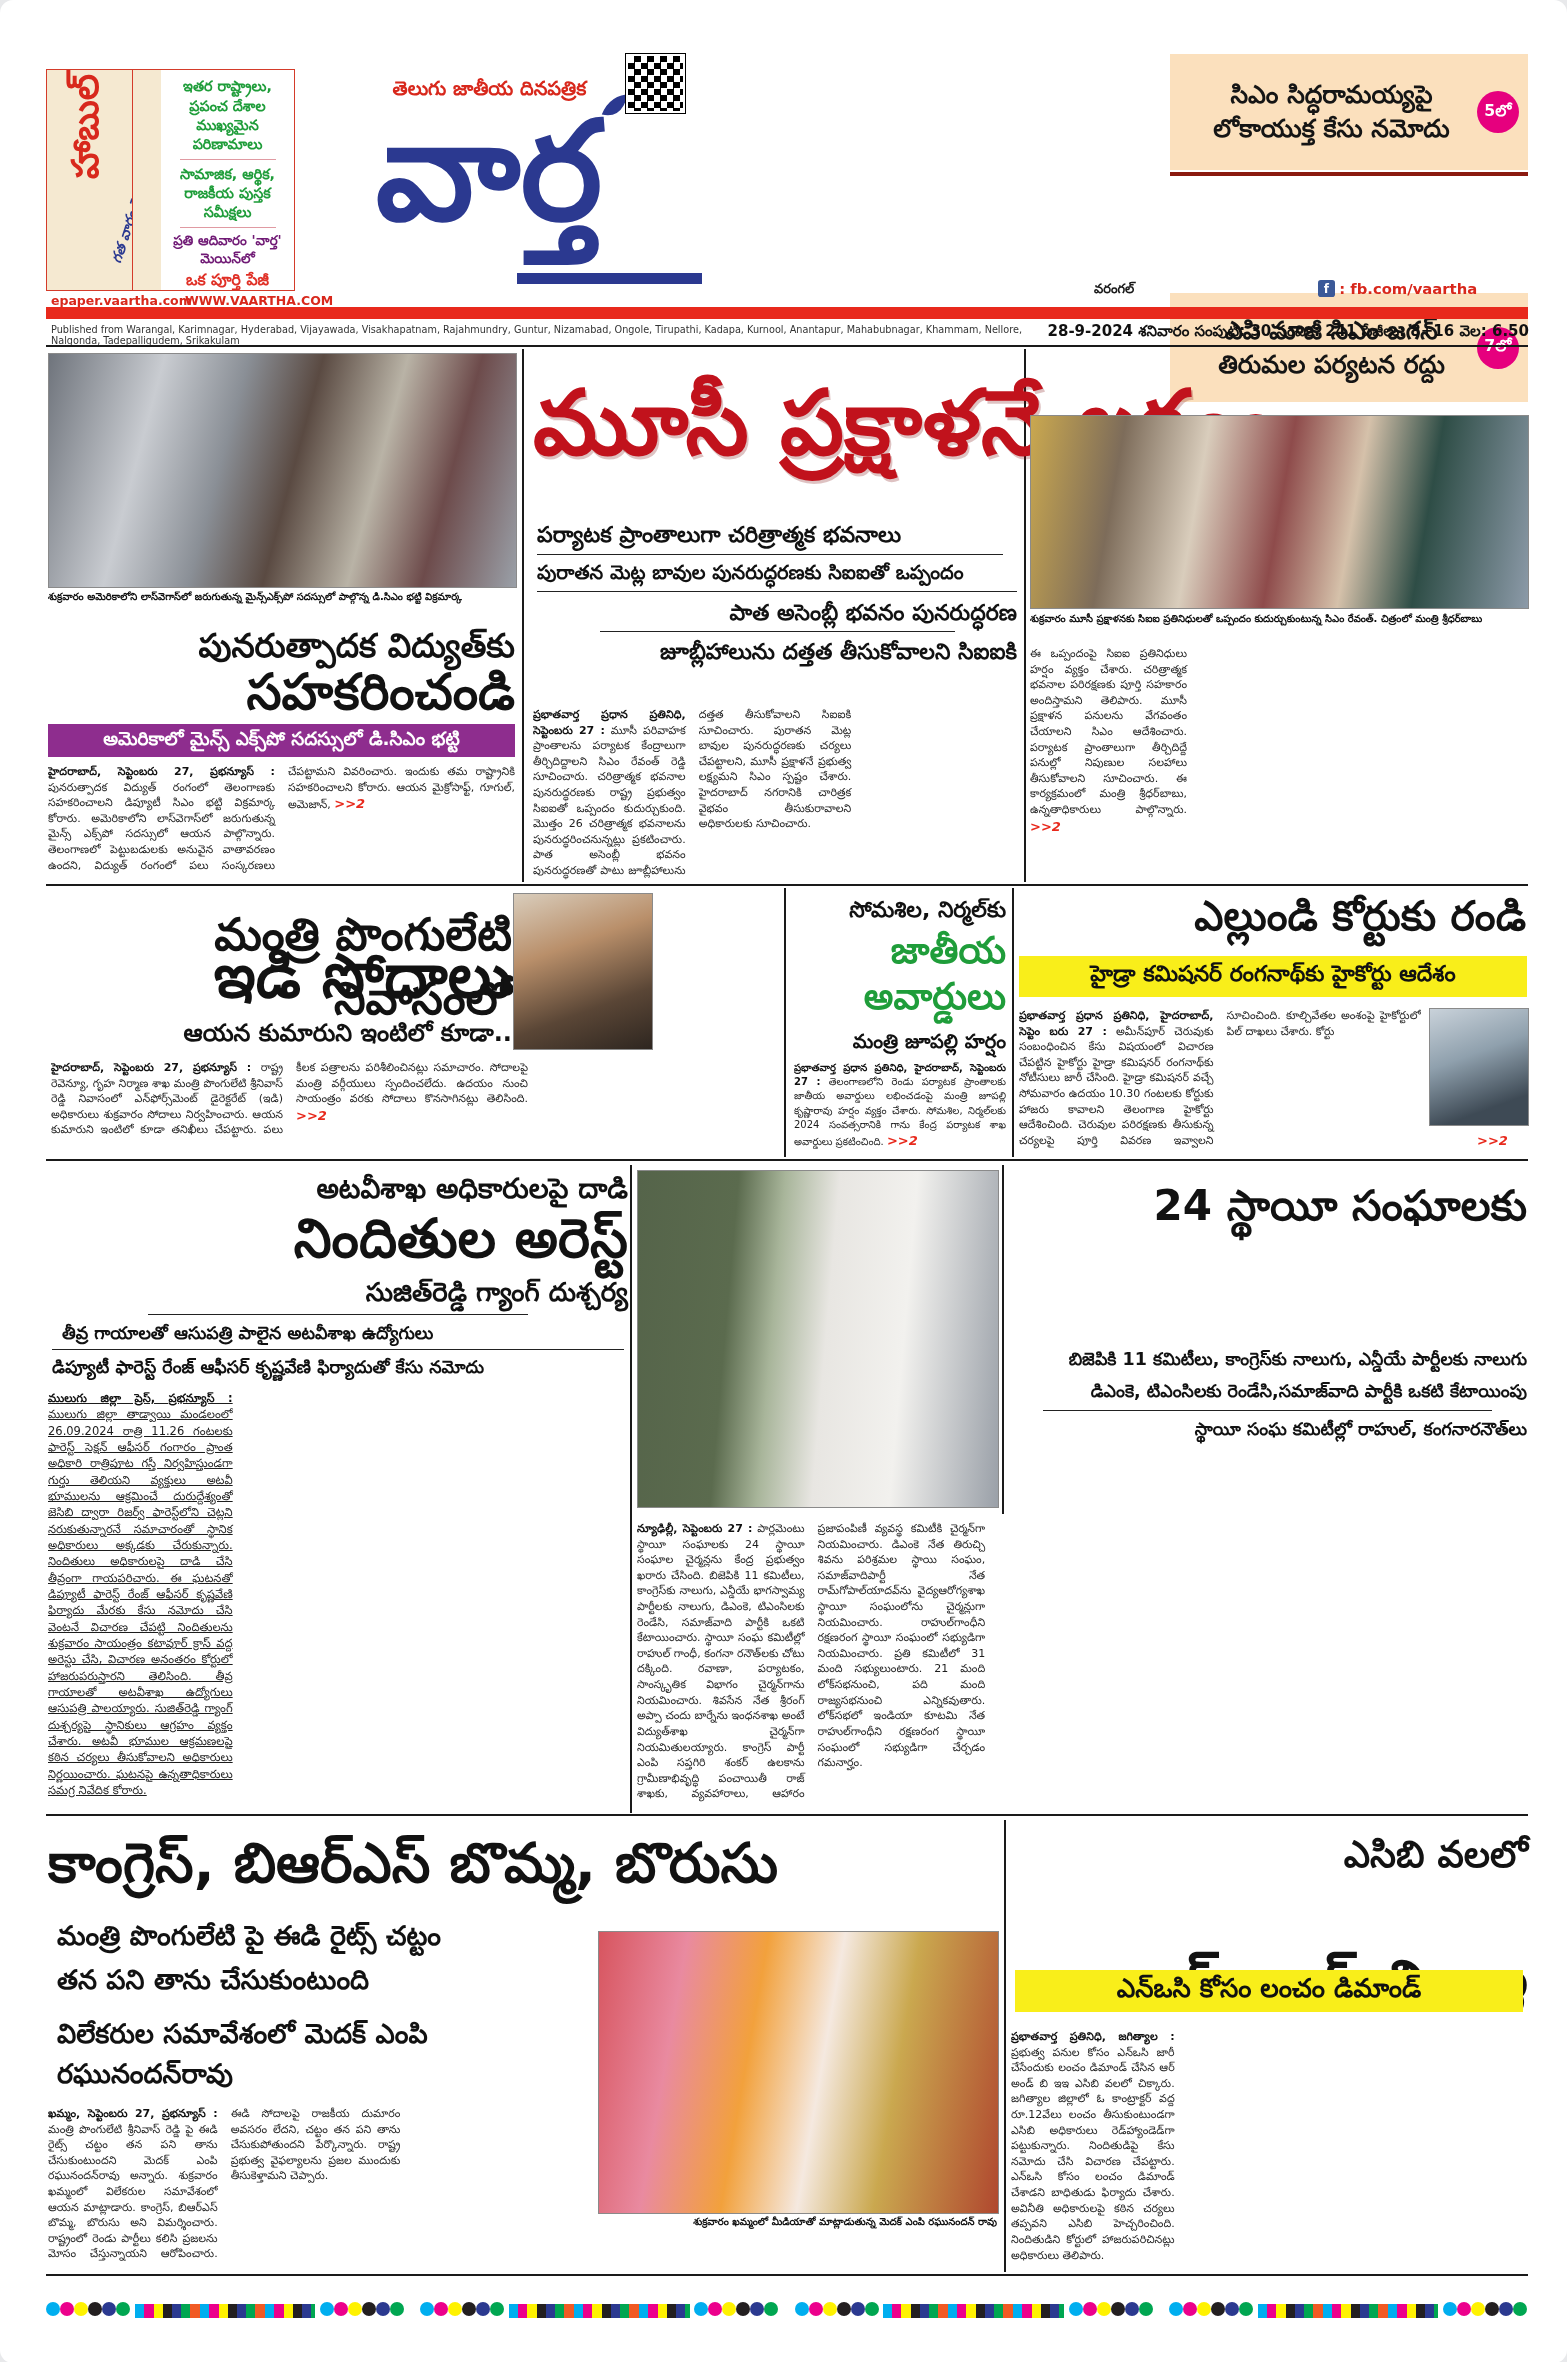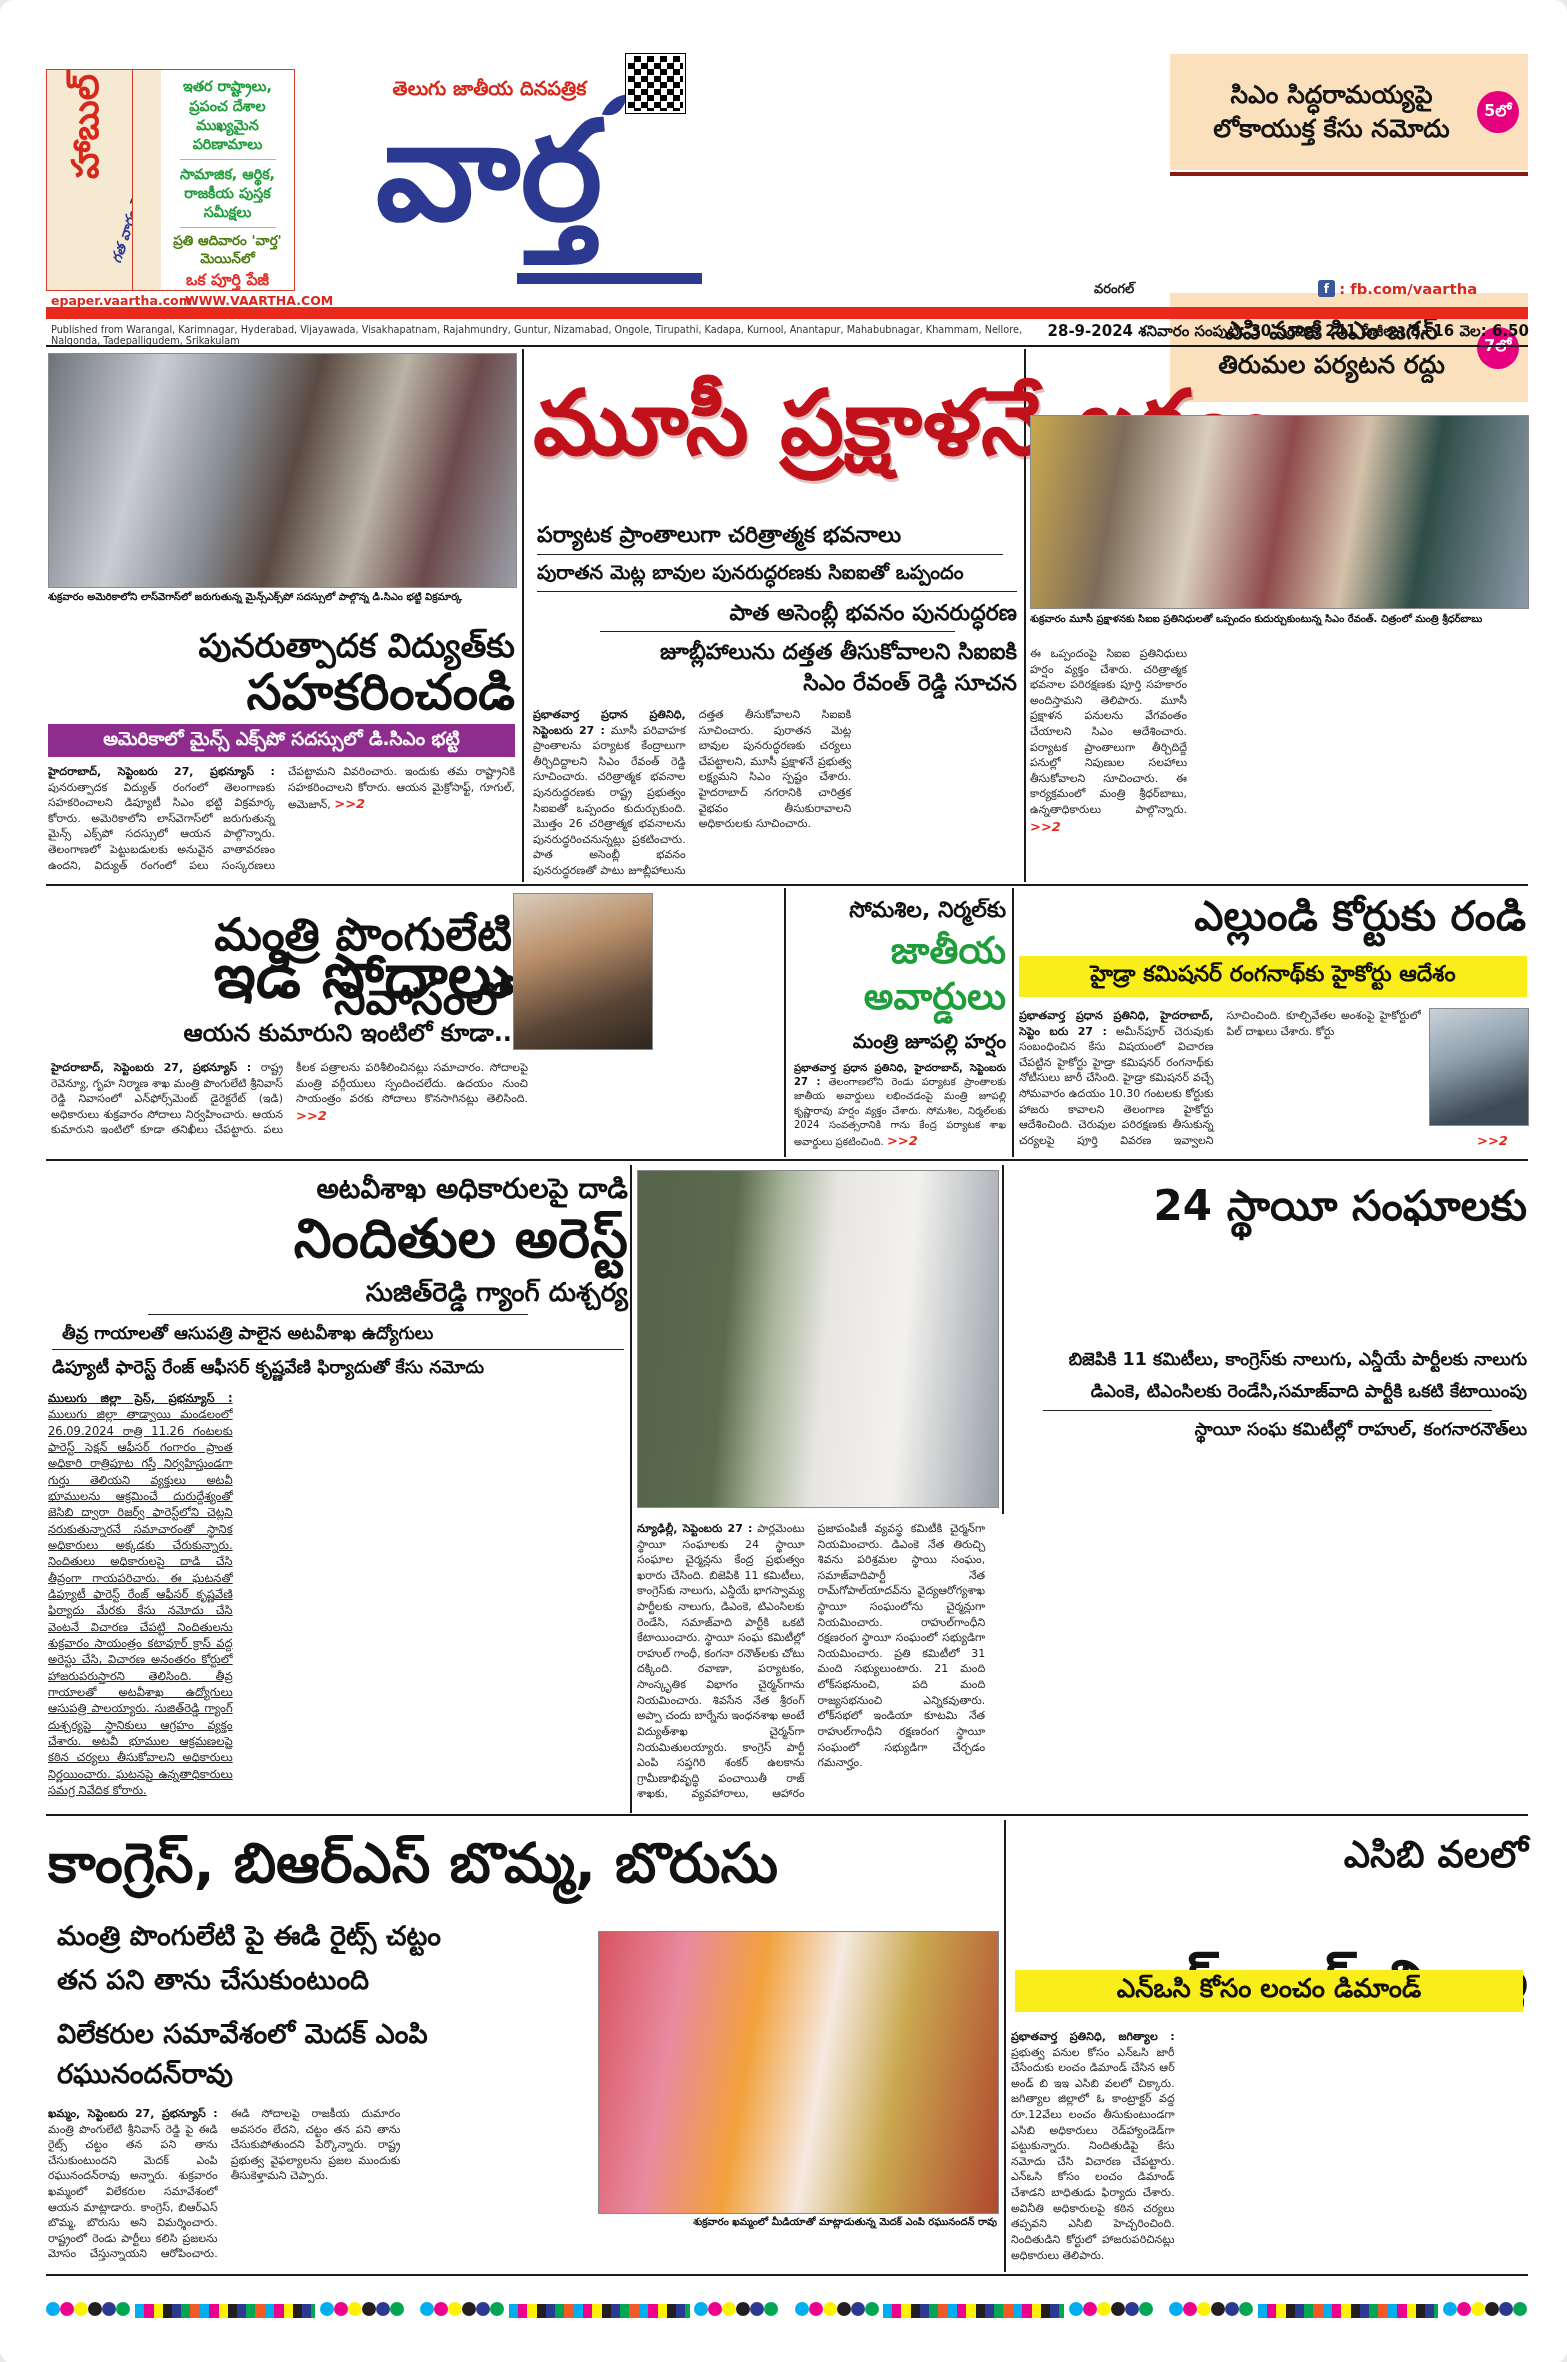--- a/index.html
+++ b/index.html
@@ -23,21 +23,21 @@
   .yellow-band{background:#f9ee1a;color:#111;font-weight:800;display:flex;align-items:center;justify-content:center;}
   .promo{border:1.8px solid #d43b2a;background:#f5e9d1;display:flex;}
   .promo-left{width:85px;position:relative;border-right:0.9px solid #d43b2a;overflow:hidden;}
   .promo-vert{position:absolute;left:16.6px;top:109px;transform:rotate(-90deg);transform-origin:left top;
               color:#d8281c;font-weight:800;font-size:37px;white-space:nowrap;}
   .promo-vert2{position:absolute;left:61px;top:190px;transform:rotate(-72deg);transform-origin:left top;
               color:#2b3990;font-weight:700;font-style:italic;font-size:14px;white-space:nowrap;}
   .promo-right{flex:1;background:#fff;padding:7.4px 5.5px;text-align:center;margin-left:28px;}
   .promo-green{color:#1f9d3a;font-weight:800;font-size:14.3px;line-height:1.35;}
   .promo-div{height:0.9px;background:#e09aa2;margin:4.6px 13px;}
-  .promo-blue{color:#4d7c0f;font-weight:800;font-size:13.4px;margin-top:2.8px;}
+  .promo-blue{color:#701a75;font-weight:800;font-size:13.4px;margin-top:2.8px;}
   .promo-red{color:#e03026;font-weight:800;font-size:15.7px;margin-top:1.8px;}
   .url{color:#d8281c;font-weight:800;font-size:12.5px;}
   .tagline{color:#d8281c;font-weight:800;font-size:19.4px;}
   .logo{color:#2b3990;font-weight:800;font-size:138px;line-height:1;}
   .logo-bar{background:#2b3990;}
   .qr{background:repeating-conic-gradient(#000 0 25%,#fff 0 50%) 0 0/13px 13px;border:2.8px solid #fff;outline:0.9px solid #000;}
   .tr-box{background:#fbe0bd;display:flex;align-items:center;justify-content:center;position:relative;}
   .tr-text{font-weight:800;font-size:25px;line-height:1.35;text-align:center;color:#151515;padding:0 48px 0 13px;}
   .badge{position:absolute;right:9.2px;top:50%;transform:translateY(-50%);width:42px;height:42px;border-radius:50%;
          background:#e6007e;color:#fff;font-weight:800;font-size:15.7px;display:flex;align-items:center;justify-content:center;}
@@ -137,21 +137,20 @@
   </div>
 
   <div class="abs red-head" style="left:533px;top:362px;width:992px;font-size:90px;line-height:1.35;">మూసీ ప్రక్షాళనే లక్ష్యం</div>
   <div class="abs h-k" style="left:537px;top:522px;width:480px;font-size:22px;">పర్యాటక ప్రాంతాలుగా చరిత్రాత్మక భవనాలు</div>
   <div class="sub-rule" style="left:537px;top:554px;width:466px;"></div>
   <div class="abs h-k" style="left:537px;top:561px;width:485px;font-size:19.4px;">పురాతన మెట్ల బావుల పునరుద్ధరణకు సిఐఐతో ఒప్పందం</div>
   <div class="sub-rule" style="left:537px;top:591px;width:480px;"></div>
   <div class="abs h-k center" style="left:537px;top:600px;width:480px;font-size:22px;">పాత అసెంబ్లీ భవనం పునరుద్ధరణ</div>
   <div class="sub-rule" style="left:600px;top:631px;width:355px;"></div>
   <div class="abs h-k center" style="left:537px;top:639px;width:480px;font-size:22px;">జూబ్లీహాలును దత్తత తీసుకోవాలని సిఐఐకి</div>
-  <div class="abs h-k center" style="left:537px;top:670px;width:480px;font-size:22px;">సిఎం రేవంత్ రెడ్డి సూచన</div>
   <div class="abs body cols3" style="left:533px;top:707px;width:484px;height:174px;">
     <b class="dl">ప్రభాతవార్త ప్రధాన ప్రతినిధి, సెప్టెంబరు 27 :</b>
     <span>మూసీ పరివాహక ప్రాంతాలను పర్యాటక కేంద్రాలుగా తీర్చిదిద్దాలని సిఎం రేవంత్ రెడ్డి సూచించారు. చరిత్రాత్మక భవనాల పునరుద్ధరణకు రాష్ట్ర ప్రభుత్వం సిఐఐతో ఒప్పందం కుదుర్చుకుంది. మొత్తం 26 చరిత్రాత్మక భవనాలను పునరుద్ధరించనున్నట్లు ప్రకటించారు. పాత అసెంబ్లీ భవనం పునరుద్ధరణతో పాటు జూబ్లీహాలును దత్తత తీసుకోవాలని సిఐఐకి సూచించారు. పురాతన మెట్ల బావుల పునరుద్ధరణకు చర్యలు చేపట్టాలని, మూసీ ప్రక్షాళనే ప్రభుత్వ లక్ష్యమని సిఎం స్పష్టం చేశారు. హైదరాబాద్ నగరానికి చారిత్రక వైభవం తీసుకురావాలని అధికారులకు సూచించారు.</span>
   </div>
 
   <div class="abs photo ph-cii" style="left:1030px;top:415px;width:497px;height:192px;"></div>
   <div class="abs cap" style="left:1030px;top:612px;width:497px;">శుక్రవారం మూసీ ప్రక్షాళనకు సిఐఐ ప్రతినిధులతో ఒప్పందం కుదుర్చుకుంటున్న సిఎం రేవంత్. చిత్రంలో మంత్రి శ్రీధర్‌బాబు</div>
   <div class="abs body cols3" style="left:1030px;top:646px;width:497px;height:233px;">
     <span>ఈ ఒప్పందంపై సిఐఐ ప్రతినిధులు హర్షం వ్యక్తం చేశారు. చరిత్రాత్మక భవనాల పరిరక్షణకు పూర్తి సహకారం అందిస్తామని తెలిపారు. మూసీ ప్రక్షాళన పనులను వేగవంతం చేయాలని సిఎం ఆదేశించారు. పర్యాటక ప్రాంతాలుగా తీర్చిదిద్దే పనుల్లో నిపుణుల సలహాలు తీసుకోవాలని సూచించారు. ఈ కార్యక్రమంలో మంత్రి శ్రీధర్‌బాబు, ఉన్నతాధికారులు పాల్గొన్నారు.</span>
     <span class="jump">&gt;&gt;2</span>

